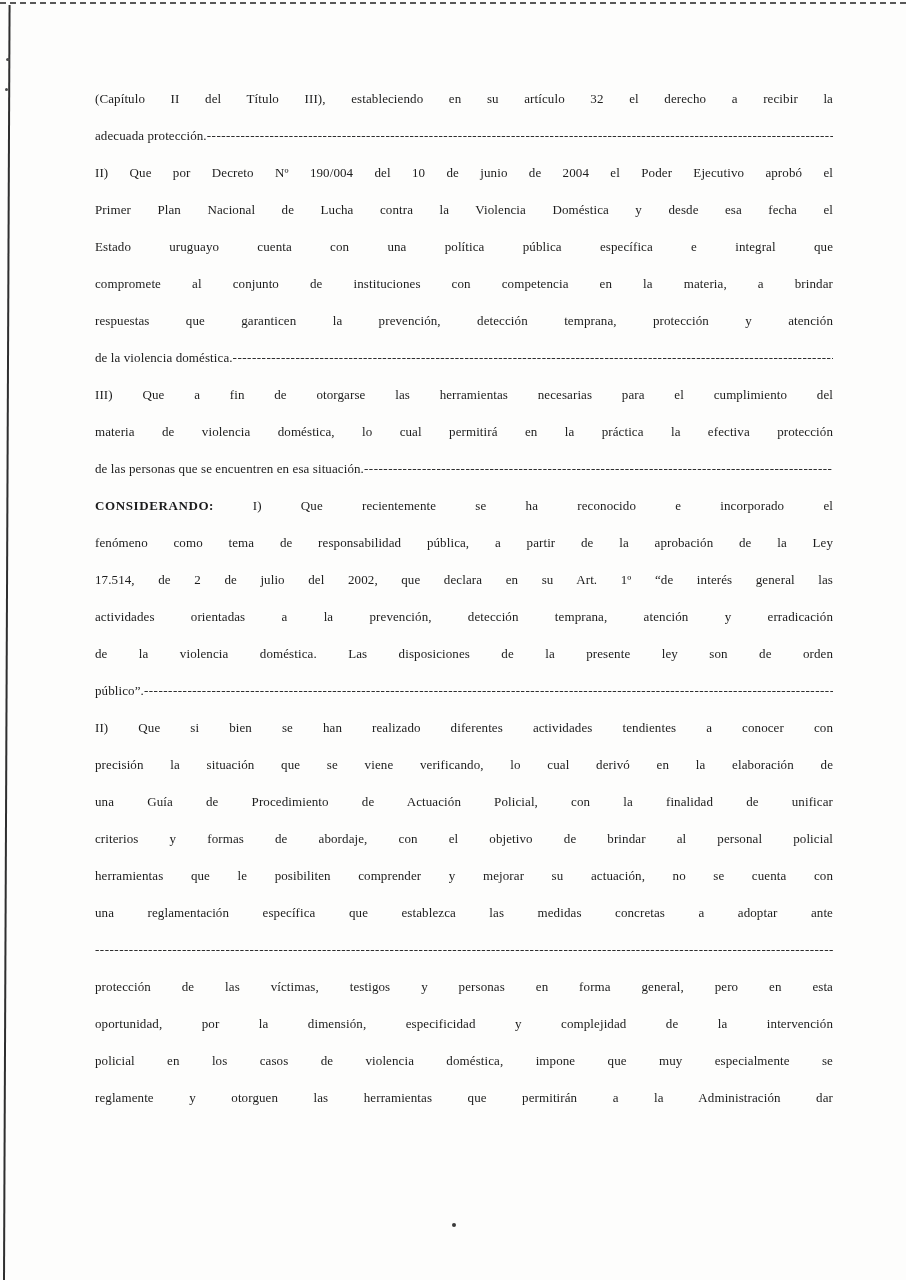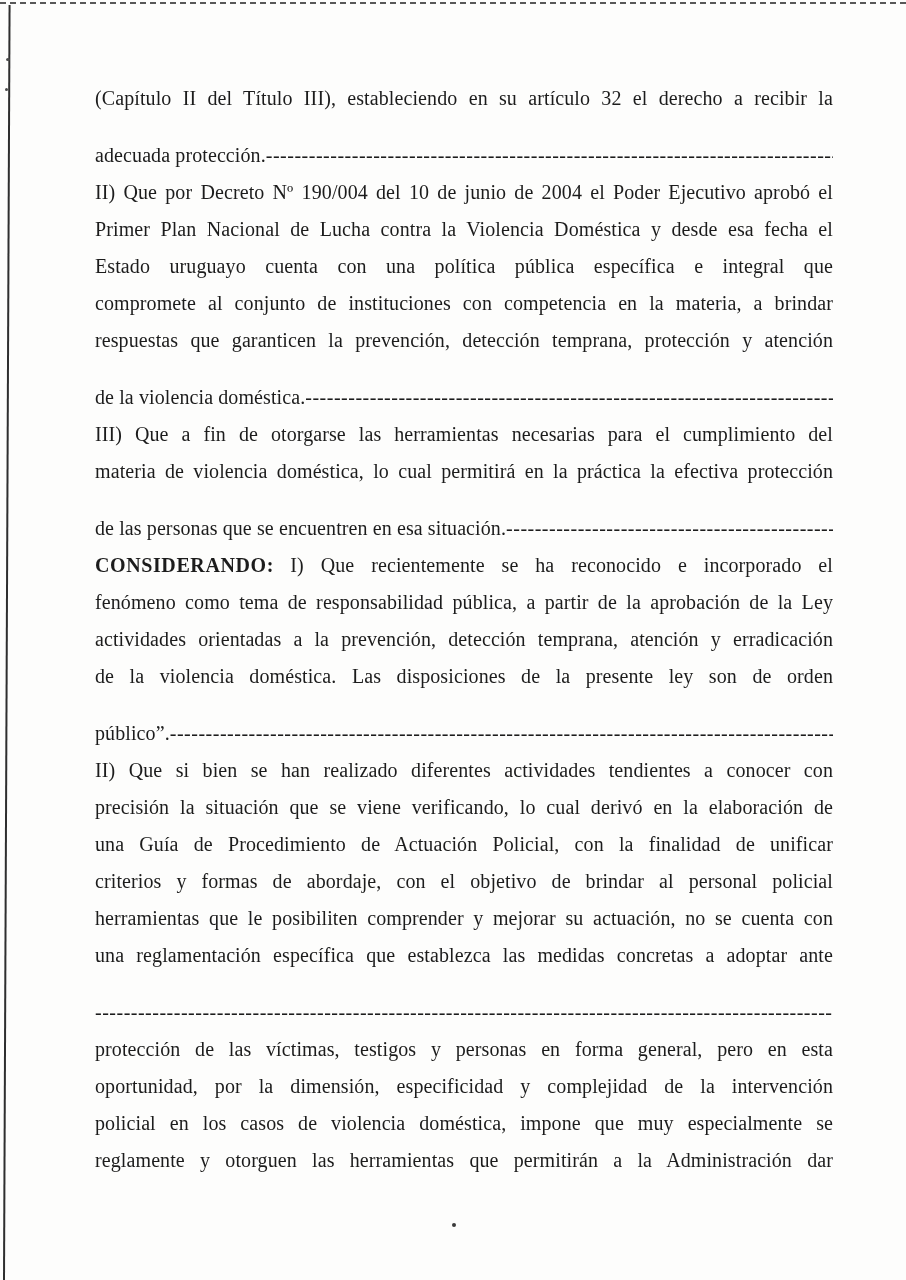--- a/index.html
+++ b/index.html
@@ -46,36 +46,35 @@
   }
   .speck-a { left: 6px; top: 58px;  width: 4px; height: 3px; }
   .speck-b { left: 5px; top: 88px;  width: 3px; height: 3px; }
   .speck-c { left: 452px; top: 1223px; width: 4px; height: 4px; background: #3a3a3a; }
 
   .text-block {
     position: absolute;
     left: 95px;
     top: 80px;
     width: 738px;
-    font-size: 20px;
+    font-size: 13px;
     line-height: 37px;
     letter-spacing: 0.1px;
   }
   .line {
     height: 37px;
     text-align: justify;
     text-align-last: justify;
     overflow: hidden;
     white-space: normal;
   }
   .line.fill-line {
     display: flex;
     text-align: center;
     text-align-last: auto;
-    margin-top: 20px;
   }
   .fill-line .line-text {
     white-space: nowrap;
     flex: 0 0 auto;
   }
   .dash-fill {
     flex: 1 1 auto;
     overflow: hidden;
     white-space: nowrap;
     letter-spacing: 0.5px;
@@ -113,20 +112,21 @@
         <span class="dash-fill">--------------------------------------------------------------------------------------------------------------------------------------------------------------------------------------------------------</span>
       </div>
       <div class="line">III) Que a fin de otorgarse las herramientas necesarias para el cumplimiento del</div>
       <div class="line">materia de violencia doméstica, lo cual permitirá en la práctica la efectiva protección</div>
       <div class="line fill-line">
         <span class="line-text">de las personas que se encuentren en esa situación.</span>
         <span class="dash-fill">--------------------------------------------------------------------------------------------------------------------------------------------------------------------------------------------------------</span>
       </div>
       <div class="line"><span class="bu">CONSIDERANDO</span><span class="b">:</span><span class="line-text"> I) Que recientemente se ha reconocido e incorporado el</span></div>
       <div class="line">fenómeno como tema de responsabilidad pública, a partir de la aprobación de la Ley</div>
+      <div class="line">17.514, de 2 de julio del 2002, que declara en su Art. 1º “de interés general las</div>
       <div class="line">actividades orientadas a la prevención, detección temprana, atención y erradicación</div>
       <div class="line">de la violencia doméstica. Las disposiciones de la presente ley son de orden</div>
       <div class="line fill-line">
         <span class="line-text">público”.</span>
         <span class="dash-fill">--------------------------------------------------------------------------------------------------------------------------------------------------------------------------------------------------------</span>
       </div>
       <div class="line">II) Que si bien se han realizado diferentes actividades tendientes a conocer con</div>
       <div class="line">precisión la situación que se viene verificando, lo cual derivó en la elaboración de</div>
       <div class="line">una Guía de Procedimiento de Actuación Policial, con la finalidad de unificar</div>
       <div class="line">criterios y formas de abordaje, con el objetivo de brindar al personal policial</div>

